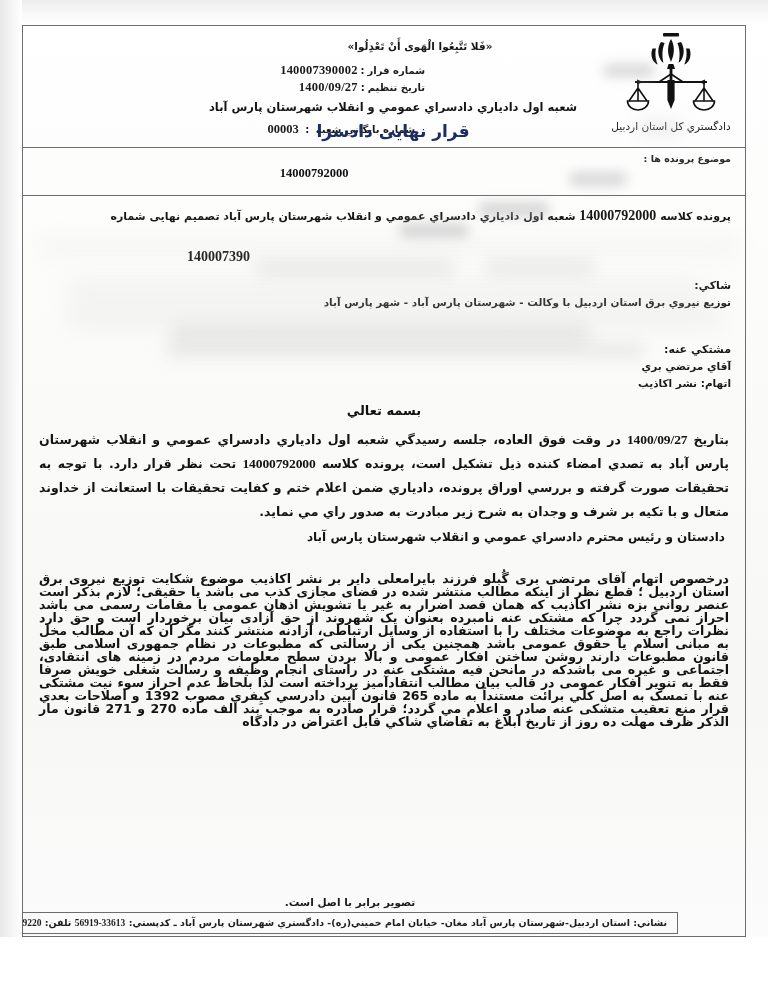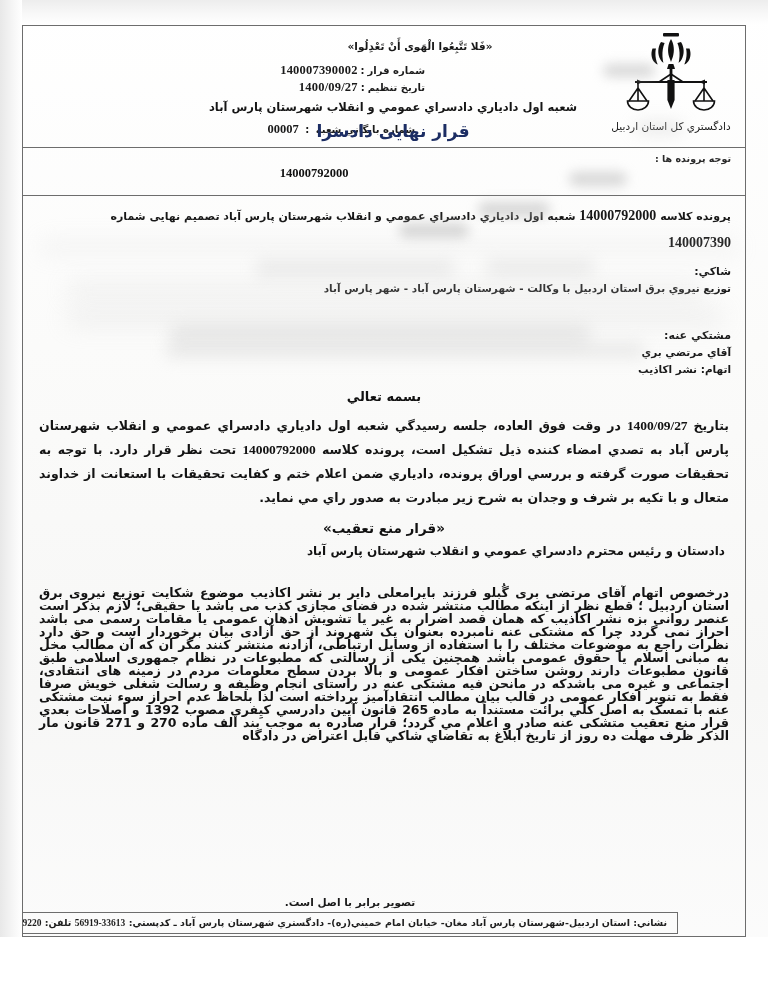--- a/index.html
+++ b/index.html
@@ -182,23 +182,23 @@
     text-align: right;
     line-height: 24px;
   }
   .case-line .num {
     font-family: "Liberation Serif", "DejaVu Serif", serif;
     font-size: 14px;
     direction: ltr;
     display: inline-block;
   }
   .case-line2 {
-    text-align: right;
+    text-align: left;
     padding-left: 150px;
-    margin-top: 2px;
+    margin-top: 16px;
   }
   .party-val {
     font-size: 10.5px;
     font-weight: bold;
     color: #1a1a1a;
     text-align: right;
     line-height: 17px;
     margin-top: 2px;
   }
   .charge-line {
@@ -375,31 +375,31 @@
           <span class="meta-colon">:</span>
           <span class="meta-val">1400/09/27</span>
         </div>
       </div>
 
       <div class="branch-line">شعبه اول دادیاري دادسراي عمومي و انقلاب شهرستان پارس آباد</div>
 
       <div class="archive-row">
         <span class="meta-label">شماره بایگاني شعبه</span>
         <span class="meta-colon">:</span>
-        <span class="meta-val">00007</span>
+        <span class="meta-val">00003</span>
       </div>
 
       <div class="doc-title">قرار نهایی دادسرا</div>
 
       <div class="smudge" style="right:90px; top:38px; width:52px; height:13px;"></div>
       <div class="smudge light" style="right:62px; top:95px; width:48px; height:14px;"></div>
     </div>
 
     <div class="filenos">
-      <div class="filenos-label">توجه پرونده ها :</div>
+      <div class="filenos-label">موضوع پرونده ها :</div>
       <div class="filenos-val">14000792000</div>
       <div class="smudge" style="right:118px; top:24px; width:58px; height:14px;"></div>
     </div>
 
     <div class="parties">
 
       <div class="case-line">
         <span>پرونده كلاسه</span>
         <span class="num">14000792000</span>
         <span>شعبه اول دادیاري دادسراي عمومي و انقلاب شهرستان پارس آباد تصمیم نهایی شماره</span>
@@ -438,21 +438,20 @@
       <div class="bismillah">بسمه تعالي</div>
 
       <p class="para">
         <span>بتاریخ</span>
         <span class="num">1400/09/27</span>
         <span>در وقت فوق العاده، جلسه رسیدگي شعبه اول دادیاري دادسراي عمومي و انقلاب شهرستان پارس آباد به تصدي امضاء كننده ذیل تشكیل است، پرونده كلاسه</span>
         <span class="num">14000792000</span>
         <span>تحت نظر قرار دارد. با توجه به تحقیقات صورت گرفته و بررسي اوراق پرونده، دادیاري ضمن اعلام ختم و كفایت تحقیقات با استعانت از خداوند متعال و با تكیه بر شرف و وجدان به شرح زیر مبادرت به صدور راي مي نماید.</span>
       </p>
 
-      <div class="ruling-title">«قرار منع تعقیب»</div>
 
       <div class="addressee">دادستان و رئیس محترم دادسراي عمومي و انقلاب شهرستان پارس آباد</div>
 
       <p class="para dense">درخصوص اتهام آقای مرتضی بری گُبلو فرزند بایرامعلی دایر بر نشر اكاذیب موضوع شكایت توزیع نیروی برق استان اردبیل ؛ قطع نظر از اینكه مطالب منتشر شده در فضای مجازی كذب می باشد یا حقیقی؛ لازم بذكر است عنصر روانی بزه نشر اكاذیب كه همان قصد اضرار به غیر یا تشویش اذهان عمومی یا مقامات رسمی می باشد احراز نمی گردد چرا كه مشتكی عنه نامبرده بعنوان یک شهروند از حق آزادی بیان برخوردار است و حق دارد نظرات راجع به موضوعات مختلف را با استفاده از وسایل ارتباطی، آزادنه منتشر كنند مگر آن كه آن مطالب مخل به مبانی اسلام یا حقوق عمومی باشد همچنین یكی از رسالتی كه مطبوعات در نظام جمهوری اسلامی طبق قانون مطبوعات دارند روشن ساختن افكار عمومی و بالا بردن سطح معلومات مردم در زمینه های انتقادی، اجتماعی و غیره می باشدكه در مانحن فیه مشتكی عنه در راستای انجام وظیفه و رسالت شغلی خویش صرفا فقط به تنویر افكار عمومی در قالب بیان مطالب انتقادآمیز پرداخته است لذا بلحاظ عدم احراز سوء نیت مشتكی عنه با تمسک به اصل كلّي برائت مستنداً به ماده 265 قانون آیین دادرسي كیِفري مصوب 1392 و اصلاحات بعدي قرار منع تعقیب متشكی عنه صادر و اعلام مي گردد؛ قرار صادره به موجب بند الف ماده 270 و 271 قانون مار الذكر ظرف مهلت ده روز از تاریخ ابلاغ به تقاضاي شاكي قابل اعتراض در دادگاه</p>
     </div>
   </div>
 
   <div class="footer">
     <div class="certify">تصویر برابر با اصل است.</div>
     <div class="addr-box">

